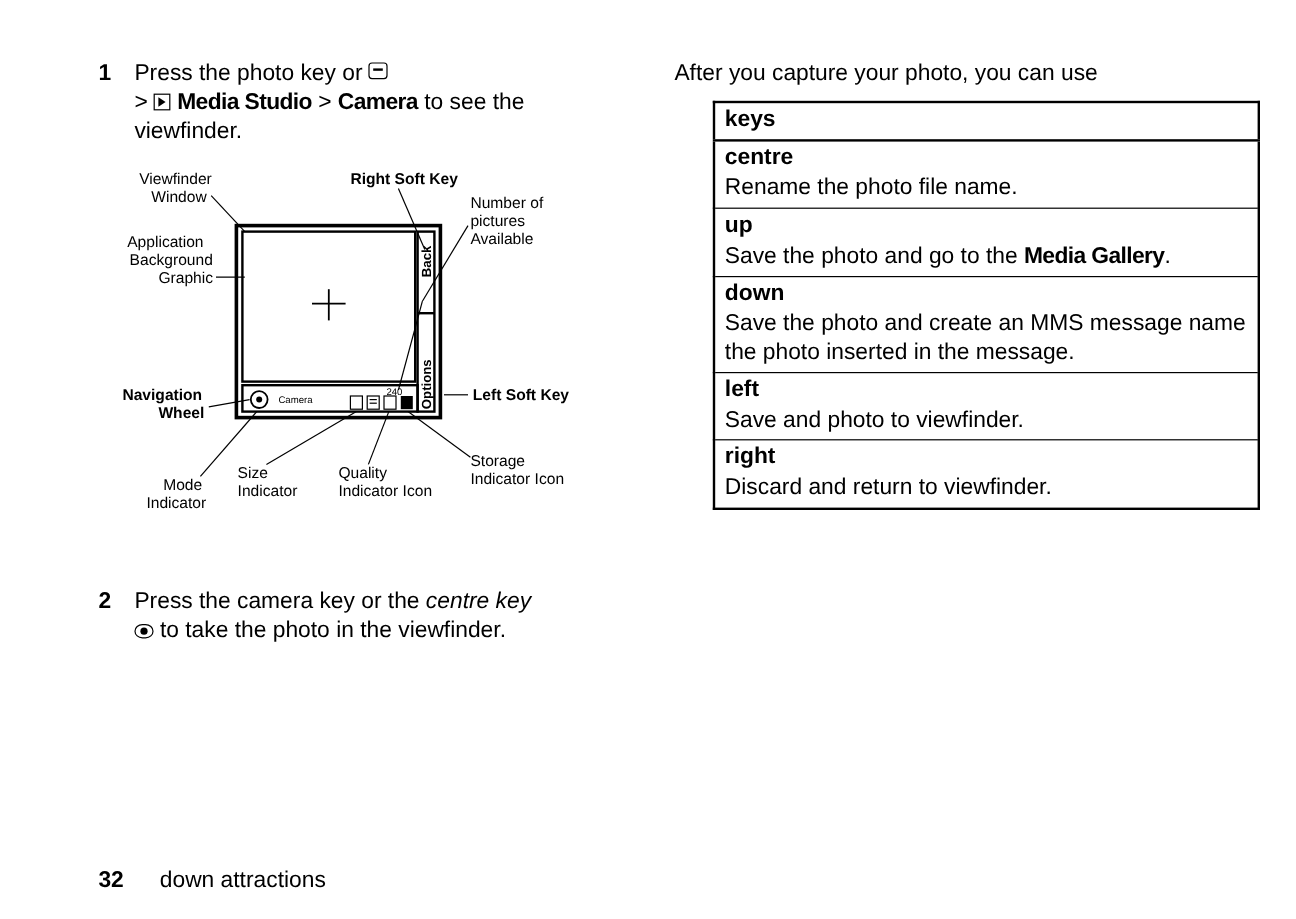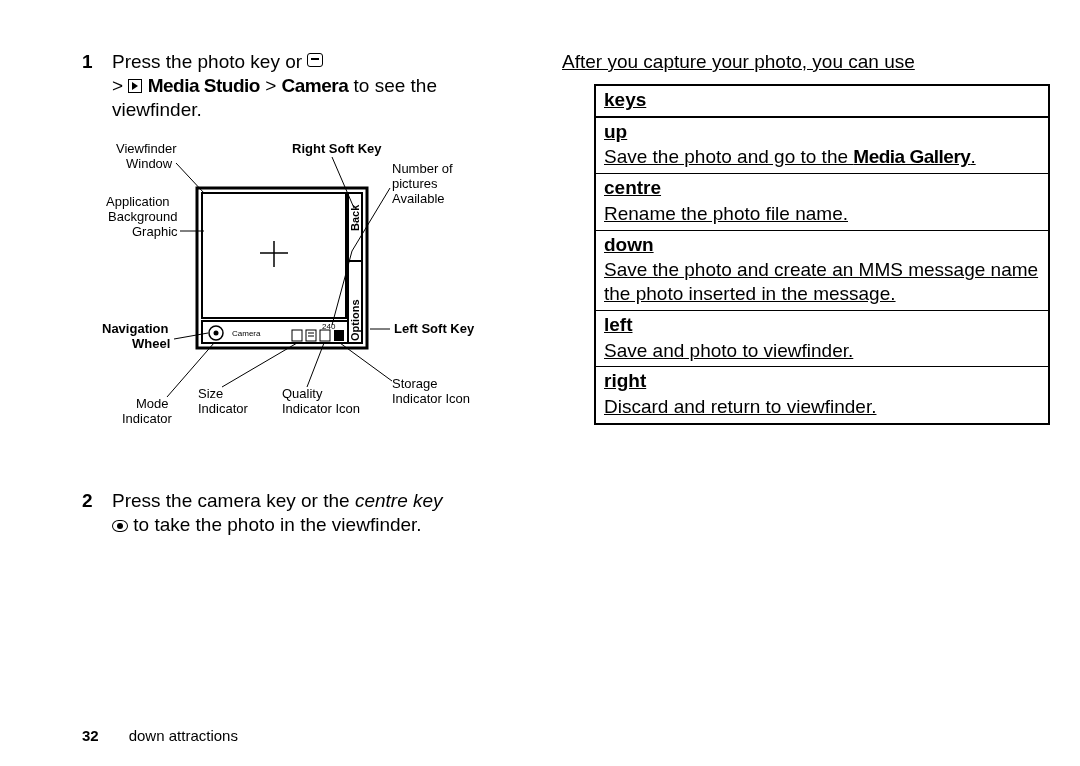--- a/index.html
+++ b/index.html
@@ -22,21 +22,20 @@
   }
   .columns {
     display: flex;
     gap: 40px;
   }
   .col-left {
     width: 440px;
   }
   .col-right {
     flex: 1;
-    text-decoration: underline;
   }
   .step-item {
     display: flex;
     margin-bottom: 12px;
   }
   .step-num {
     width: 30px;
     font-weight: bold;
     flex-shrink: 0;
   }
@@ -73,21 +72,21 @@
   }
   .key-name {
     font-weight: bold;
     display: block;
     margin-bottom: 2px;
   }
   .footer {
     display: flex;
     align-items: baseline;
     gap: 30px;
-    font-size: 15px;
+    font-size: 19px;
     margin-top: 10px;
     padding-left: 0px;
   }
   .page-num {
     font-weight: bold;
   }
   .italic { font-style: italic; }
   .narrow-bold { font-weight: bold; font-stretch: condensed; letter-spacing: -0.5px;}
   .svg-txt { font-family: Arial, Helvetica, sans-serif; }
   .svg-small { font-size: 13px; }
@@ -210,28 +209,28 @@
         <span>After you capture your photo, you can use</span><br>
       </div>
 
       <table class="keys-table">
         <tbody>
             <tr>
               <th>keys</th>
             </tr>
         <tr>
               <td>
+          <span class="key-name">centre</span>
+          <span>Rename the photo file name.</span>
+        </td>
+            </tr>
+        <tr>
+              <td>
           <span class="key-name">up</span>
           <span><span>Save the photo and go to the </span><span class="narrow-bold">Media Gallery</span><span>.</span></span>
-        </td>
-            </tr>
-        <tr>
-              <td>
-          <span class="key-name">centre</span>
-          <span>Rename the photo file name.</span>
         </td>
             </tr>
         <tr>
               <td>
           <span class="key-name">down</span>
           <span>Save the photo and create an MMS message name the photo inserted in the message.</span>
         </td>
             </tr>
         <tr>
               <td>

